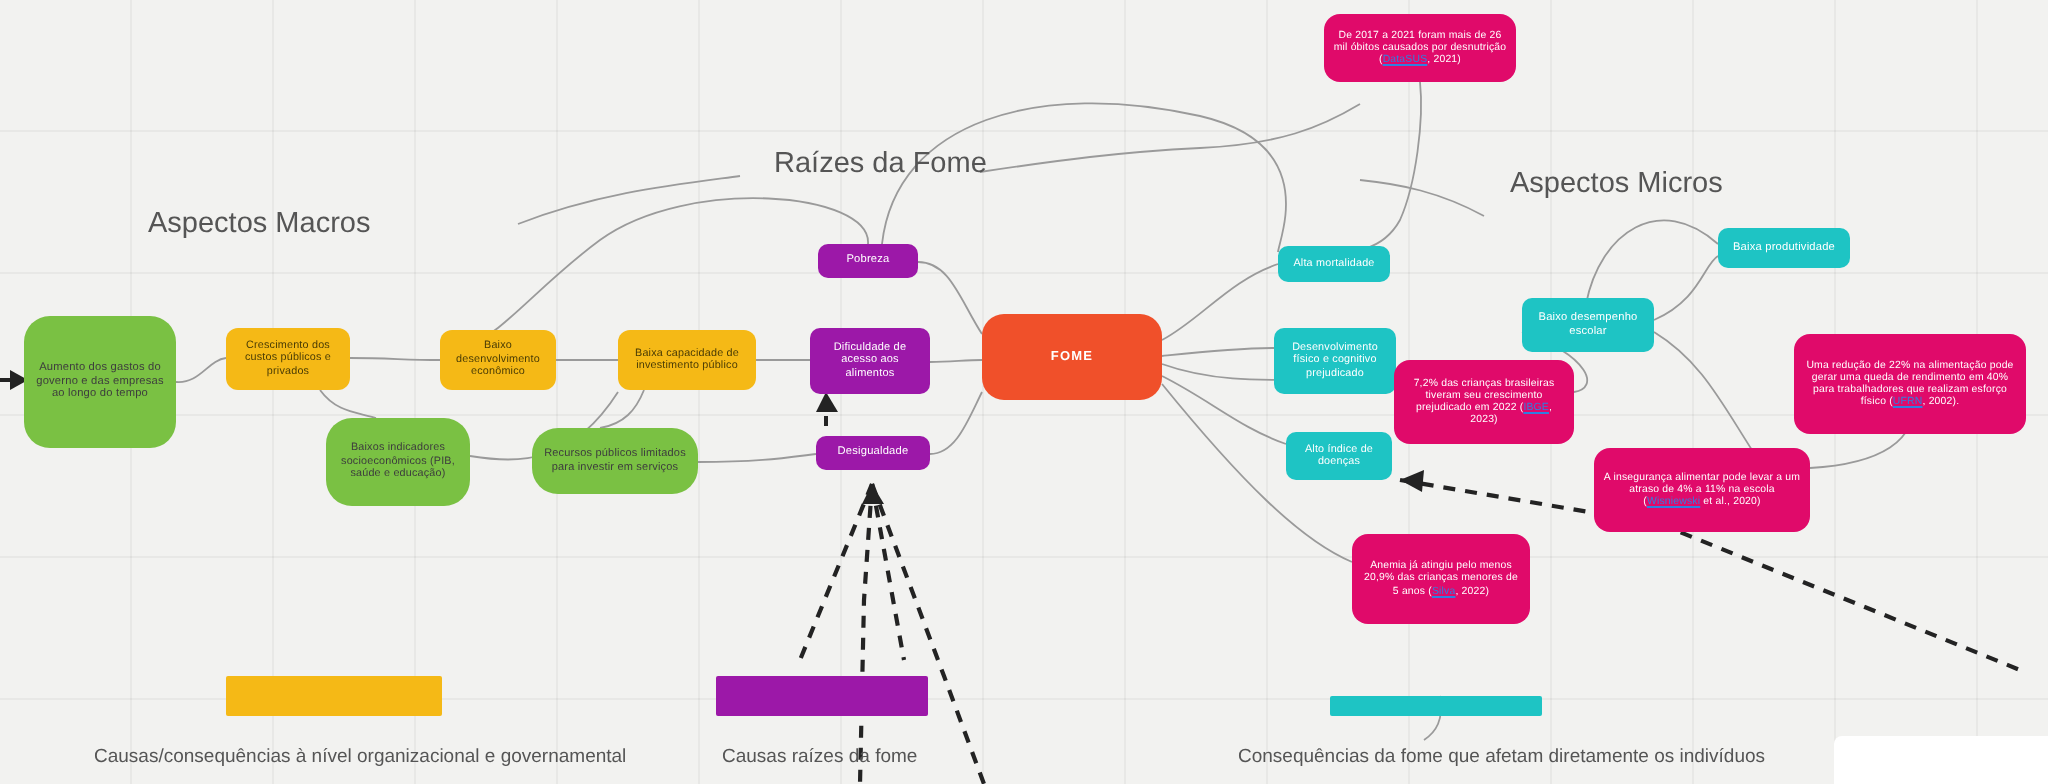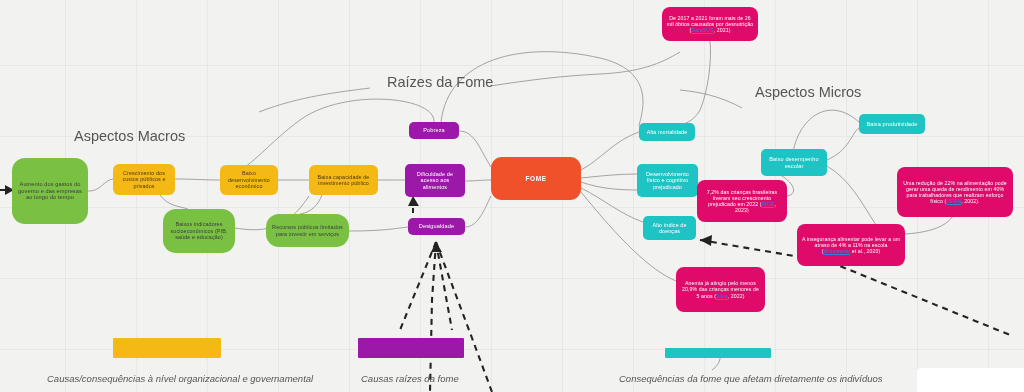--- a/index.html
+++ b/index.html
@@ -45,21 +45,20 @@
     color:#555;
     font-size:14.5px;
     white-space:nowrap;
   }
   .legend-bar{position:absolute;border-radius:1px;}
   .legend-label{
     position:absolute;
     color:#555;
     font-size:9.5px;
     white-space:nowrap;
-    font-style:italic;
   }
   .corner-panel{
     position:absolute;
     background:#fff;
     border-radius:4px 0 0 0;
   }
 </style>
 </head>
 <body>
 
@@ -110,21 +109,21 @@
     <g fill="none" stroke="#232323" stroke-width="2" stroke-dasharray="5 4">
       <path d="M413,199 L413,216"></path>
     </g>
     <polygon points="413,196 408,206 419,206" fill="#232323"></polygon>
     <g class="arrow-left-g">
       <path d="M0,190 L11,190" stroke="#232323" stroke-width="2" fill="none"></path>
       <polygon points="14,190 5,185 5,195" fill="#232323"></polygon>
     </g>
   </svg>
 
-  <div class="section-title" id="st0" style="left: 74px; top: 104px; margin-top: 24px;">Aspectos Macros</div>
+  <div class="section-title" id="st0" style="left: 74px; top: 104px;">Aspectos Macros</div>
   <div class="section-title" id="st1" style="left: 387px; top: 74px;">Raízes da Fome</div>
   <div class="section-title" id="st2" style="left: 755px; top: 84px; text-align: right;">Aspectos Micros</div>
 
   <div id="nodes-layer">
       <div class="node green" style="left: 12px; top: 158px; width: 76px; height: 66px; font-size: 5.6px;">
         <span>Aumento dos gastos do governo e das empresas ao longo do tempo</span>
       </div>
       <div class="node yellow" style="left: 113px; top: 164px; width: 62px; height: 31px; font-size: 5.4px;">
         <span>Crescimento dos custos públicos e privados</span>
       </div>

